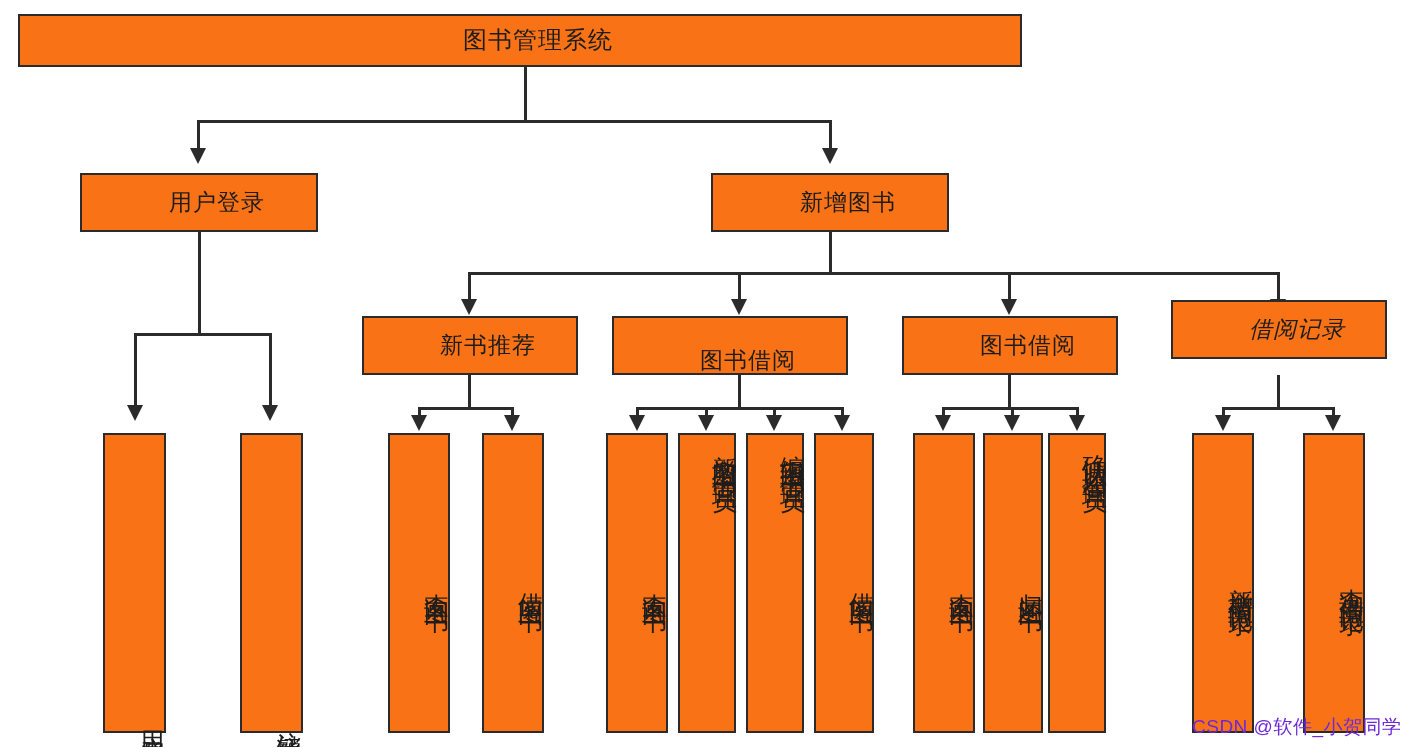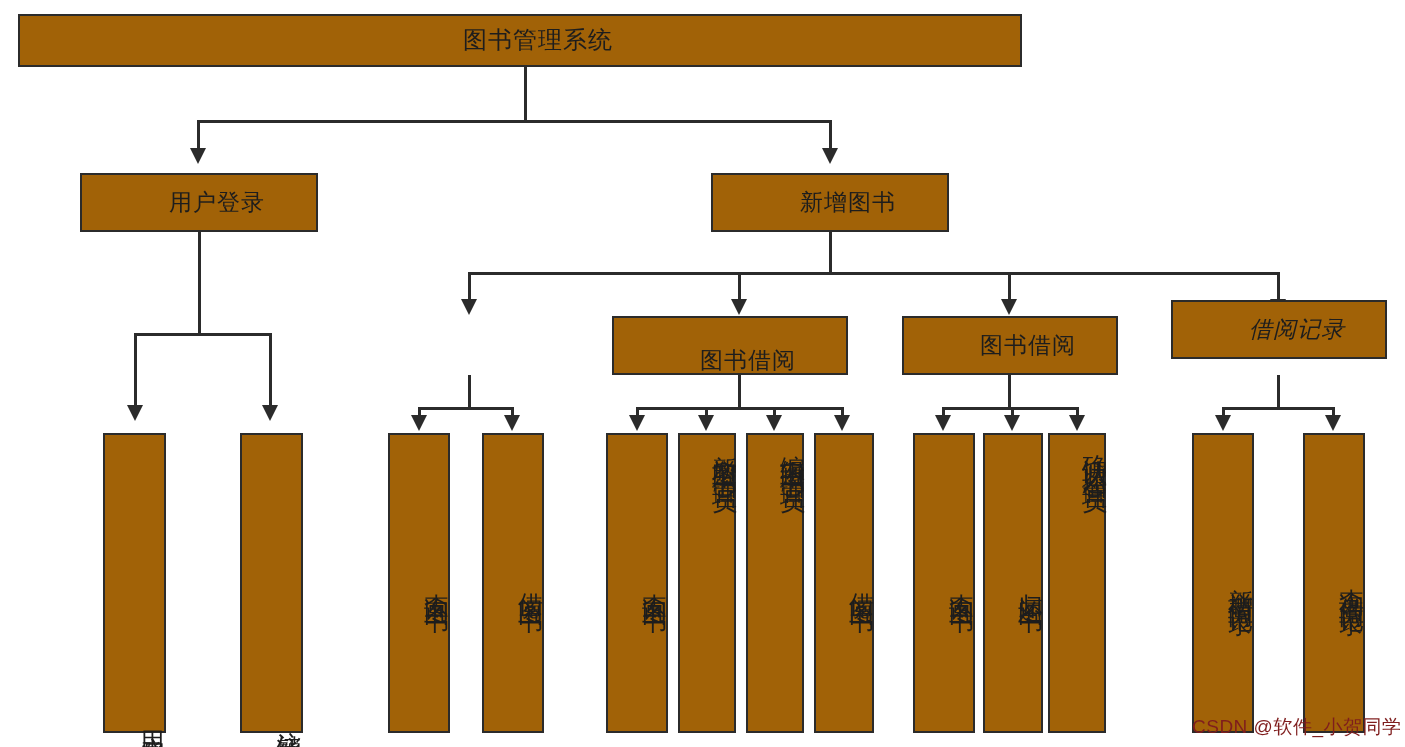--- a/index.html
+++ b/index.html
@@ -12,21 +12,21 @@
     width: 1405px;
     height: 747px;
     background: #ffffff;
     font-family: "Liberation Sans", "DejaVu Sans", sans-serif;
     overflow: hidden;
   }
   .node {
     position: absolute;
     box-sizing: border-box;
     border: 2.5px solid #2b2b2b;
-    background: #a16207;
+    background: #f97316;
     display: flex;
     align-items: center;
     justify-content: center;
     color: #1d1d1d;
     padding-left: 36px;
   }
   .node .label {
     display: block;
     text-align: center;
     letter-spacing: 1px;
@@ -70,21 +70,21 @@
   .arrow {
     position: absolute;
     width: 0;
     height: 0;
     border-left: 8px solid transparent;
     border-right: 8px solid transparent;
     border-top: 16px solid #2b2b2b;
   }
   #watermark {
     position: absolute;
-    color: #7f1d1d;
+    color: #6d28d9;
     font-size: 19px;
     white-space: nowrap;
     letter-spacing: 0.5px;
   }
 </style>
 </head>
 <body>
 
 <div id="canvas">
 
@@ -117,20 +117,23 @@
   <div class="hline" style="left:468px; top:272px; width:812px;"></div>
   <div class="vline" style="left:468px; top:272px; height:29px;"></div>
   <div class="arrow" style="left:461px; top:299px;"></div>
   <div class="vline" style="left:738px; top:272px; height:29px;"></div>
   <div class="arrow" style="left:731px; top:299px;"></div>
   <div class="vline" style="left:1008px; top:272px; height:29px;"></div>
   <div class="arrow" style="left:1001px; top:299px;"></div>
   <div class="vline" style="left:1277px; top:272px; height:29px;"></div>
   <div class="arrow" style="left:1270px; top:299px;"></div>
 
+  <div class="node h" style="left:362px; top:316px; width:216px; height:59px;">
+    <span class="label">新书推荐</span>
+  </div>
   <div class="node h" style="left:612px; top:316px; width:236px; height:59px;align-items:flex-end;">
     <span class="label">图书借阅</span>
   </div>
   <div class="node h" style="left:902px; top:316px; width:216px; height:59px;">
     <span class="label">图书借阅</span>
   </div>
   <div class="node h" style="left:1171px; top:300px; width:216px; height:59px;font-style:italic;">
     <span class="label">借阅记录</span>
   </div>
 

